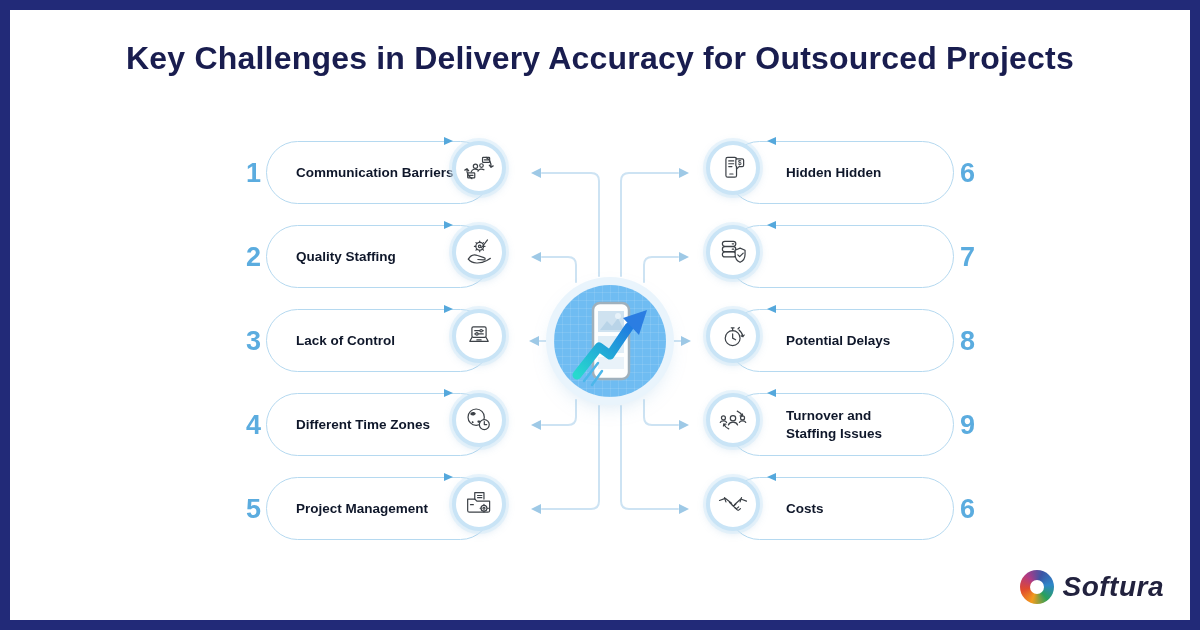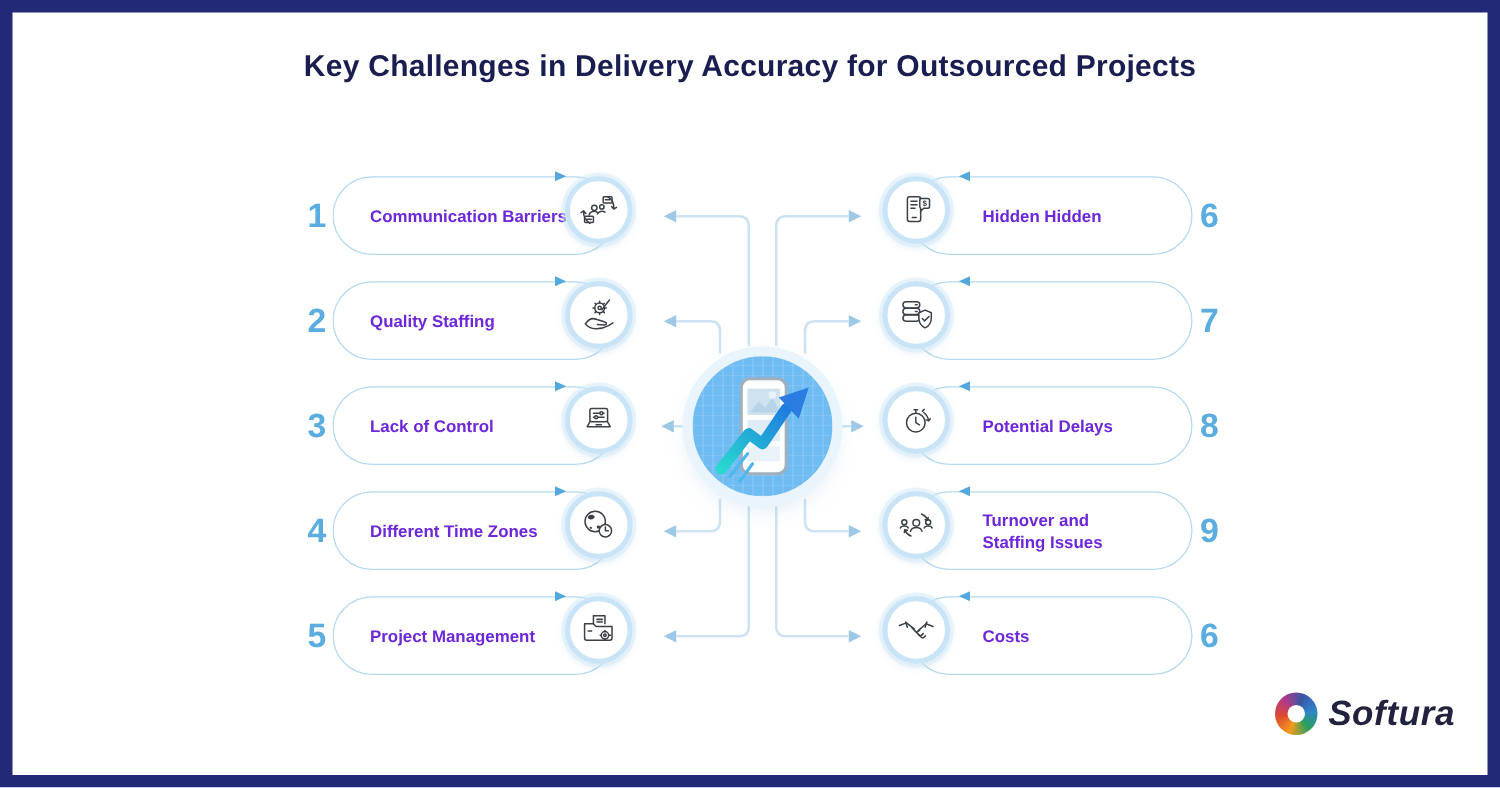--- a/index.html
+++ b/index.html
@@ -1,42 +1,42 @@
 <!DOCTYPE html>
 <html><head>
 <meta charset="utf-8">
 <style>
   html,body{margin:0;padding:0;background:#fff;}
   *{box-sizing:border-box;}
   .frame{position:relative;width:1200px;height:630px;background:#ffffff;
          border:10px solid #222a78;overflow:hidden;
          font-family:"Liberation Sans", sans-serif;}
   .title{position:absolute;top:30px;left:0;width:100%;text-align:center;
-         font-size:24px;font-weight:700;color:#191d4f;letter-spacing:.2px;}
+         font-size:32px;font-weight:700;color:#191d4f;letter-spacing:.2px;}
   
   .connectors{position:absolute;left:0;top:0;width:1200px;height:630px;}
   
   .row{position:absolute;width:266px;height:66px;}
   .row .pill{position:absolute;top:1px;height:63px;width:226px;
              border:1.6px solid #b5d9f0;border-radius:32px;background:transparent;}
   .row-left .pill{left:12px;}
   .row-right .pill{left:28px;}
   .num{position:absolute;top:50%;transform:translateY(-50%);
        background:#fff;padding:2px 5px;font-size:27px;font-weight:700;
        color:#5bacdf;line-height:1;}
   .row-left .num{left:-13px;}
   .row-right .num{right:-14px;}
   .icon-circle{position:absolute;top:1px;width:54px;height:54px;background:#fff;
        border:4px solid #c9e4f6;border-radius:50%;
        box-shadow:0 0 0 3px rgba(214,235,249,.5), 0 2px 8px rgba(120,170,210,.28);
        display:flex;align-items:center;justify-content:center;z-index:2;}
   .row-left .icon-circle{left:198px;}
   .row-right .icon-circle{left:6px;}
   .label{position:absolute;top:50%;transform:translateY(-50%);
-       font-size:13.5px;font-weight:700;color:#6d28d9;line-height:1.3;
+       font-size:13.5px;font-weight:700;color:#0f172a;line-height:1.3;
        white-space:pre-line;}
   .row-left .label{left:42px;width:160px;}
   .row-right .label{left:86px;width:160px;}
   .tip{position:absolute;top:-3px;width:0;height:0;
        border-top:4.5px solid transparent;border-bottom:4.5px solid transparent;}
   .row-left .tip{left:190px;border-left:9px solid #55a8dc;}
   .row-right .tip{left:67px;border-right:9px solid #55a8dc;}
   
   .r1{top:130px}.r2{top:214px}.r3{top:298px}.r4{top:382px}.r5{top:466px}
   .row-left{left:244px}.row-right{left:690px}
@@ -46,21 +46,21 @@
        background-image:repeating-linear-gradient(0deg,rgba(255,255,255,.10) 0 1px,transparent 1px 8px),
                         repeating-linear-gradient(90deg,rgba(255,255,255,.10) 0 1px,transparent 1px 8px);
        box-shadow:0 0 0 8px #e9f4fc, 0 8px 20px rgba(130,180,220,.35);z-index:3;}
   .hub svg{position:absolute;left:0;top:0;}
   
   .licon{stroke:#3c4147;stroke-width:1.7;fill:none;stroke-linecap:round;stroke-linejoin:round;}
   .licon .fil{fill:#3c4147;stroke:none;}
   .licon .wfil{fill:#ffffff;}
   .licon text{stroke:none;fill:#3c4147;font-family:"Liberation Sans",sans-serif;font-weight:bold;}
   
-  .brand{position:absolute;right:26px;bottom:32px;display:flex;align-items:center;gap:9px;z-index:4;}
+  .brand{position:absolute;right:26px;bottom:16px;display:flex;align-items:center;gap:9px;z-index:4;}
   .swirl{width:34px;height:34px;border-radius:50%;
          background:conic-gradient(from 200deg,#f29b1d,#e04a2f,#b03a86,#3b55a5,#2e86c9,#27a05a,#f29b1d);
          display:flex;align-items:center;justify-content:center;}
   .swirl-hole{width:14px;height:14px;border-radius:50%;background:#fff;}
   .brand-text{font-size:28px;font-weight:700;font-style:italic;color:#22223e;letter-spacing:.5px;}
 </style>
 </head>
 <body>
 
 <div class="frame">

